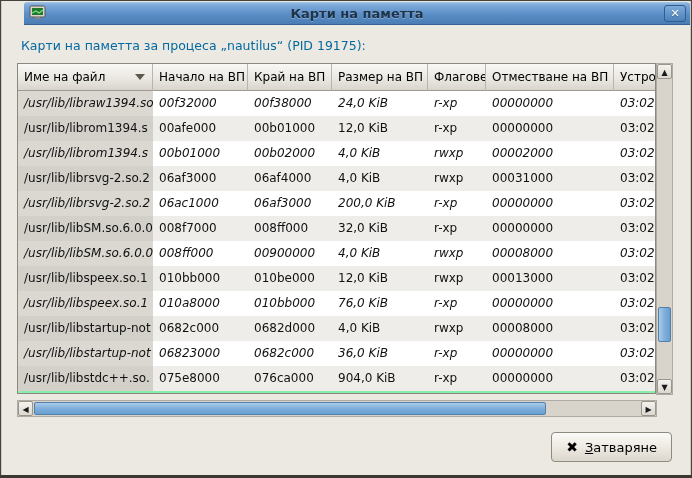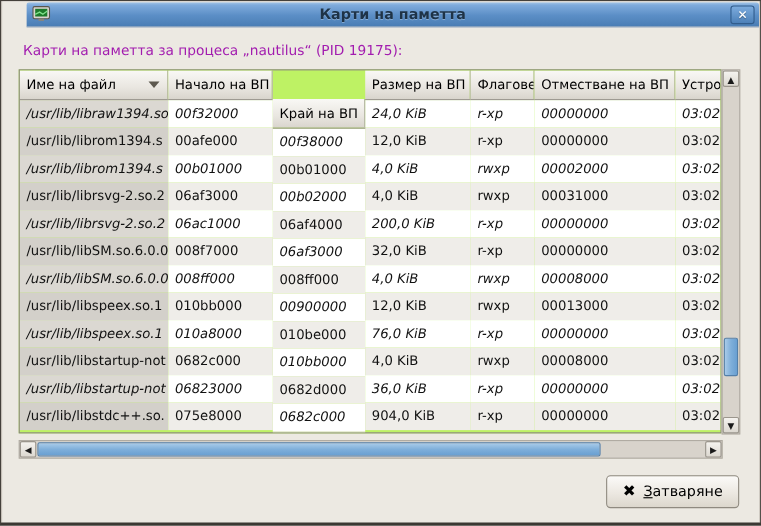--- a/index.html
+++ b/index.html
@@ -29,26 +29,26 @@
   .win-icon{margin-left:5px;width:18px;height:16px;position:relative;z-index:2;}
   .titlebar-close{
     position:absolute;right:4px;top:3px;width:22px;height:17px;
     background:linear-gradient(to bottom,#7cabdd,#4c80b8);
     border:1px solid #315c8c;border-radius:3px;
     color:#fff;font-size:11px;font-weight:bold;line-height:15px;text-align:center;
     text-shadow:0 1px 1px rgba(0,0,0,0.35);cursor:default;
   }
   
   .subtitle{
-    position:absolute;left:20px;top:37px;font-size:12.5px;color:#a21caf;
+    position:absolute;left:20px;top:37px;font-size:12.5px;color:#0369a1;
   }
   
   .tree{
     position:absolute;left:16px;top:62px;width:639px;height:331px;
-    border:1px solid #8c8880;background:#bef264;overflow:hidden;
+    border:1px solid #8c8880;background:#86efac;overflow:hidden;
   }
   .thead{display:flex;height:27px;}
   .hcell{
     flex:none;height:27px;padding:0 6px;line-height:26px;font-size:12px;color:#000;
     background:linear-gradient(to bottom,#f9f8f5 0%,#e9e6e0 60%,#d9d5cd 100%);
     border-right:1px solid #b9b5ad;border-bottom:1px solid #9e9a92;
     white-space:nowrap;overflow:hidden;position:relative;cursor:default;
   }
   .sort-arrow{
     position:absolute;right:7px;top:10px;width:0;height:0;
@@ -57,21 +57,21 @@
   }
   .row{display:flex;height:25px;}
   .row.odd .cell{background:#ffffff;font-style:italic;}
   .row.even .cell{background:#efede9;}
   .row.odd .cell.c0{background:#dbd8d2;}
   .row.even .cell.c0{background:#d3d0ca;}
   .cell{
     flex:none;height:25px;padding:0 6px;line-height:25px;font-size:12px;color:#111;
     white-space:nowrap;overflow:hidden;cursor:default;
   }
-  .c0{width:135px;} .c1{width:95px;} .c2{width:84px;margin-top:26px;} .c3{width:96px;}
+  .c0{width:135px;} .c1{width:95px;} .c2{width:84px;} .c3{width:96px;}
   .c4{width:58px;} .c5{width:128px;} .c6{width:41px;}
   .hcell.c6{width:41px;border-right:none;}
   
   .vscroll{
     position:absolute;left:655px;top:62px;width:17px;height:332px;
     background:#d8d3cb;border:1px solid #b0aba2;
   }
   .hscroll{
     position:absolute;left:16px;top:399px;width:640px;height:17px;
     background:#d8d3cb;border:1px solid #b0aba2;

